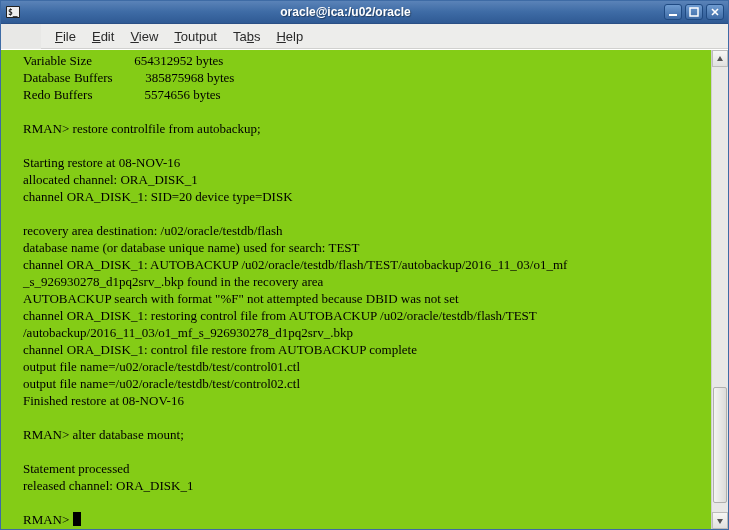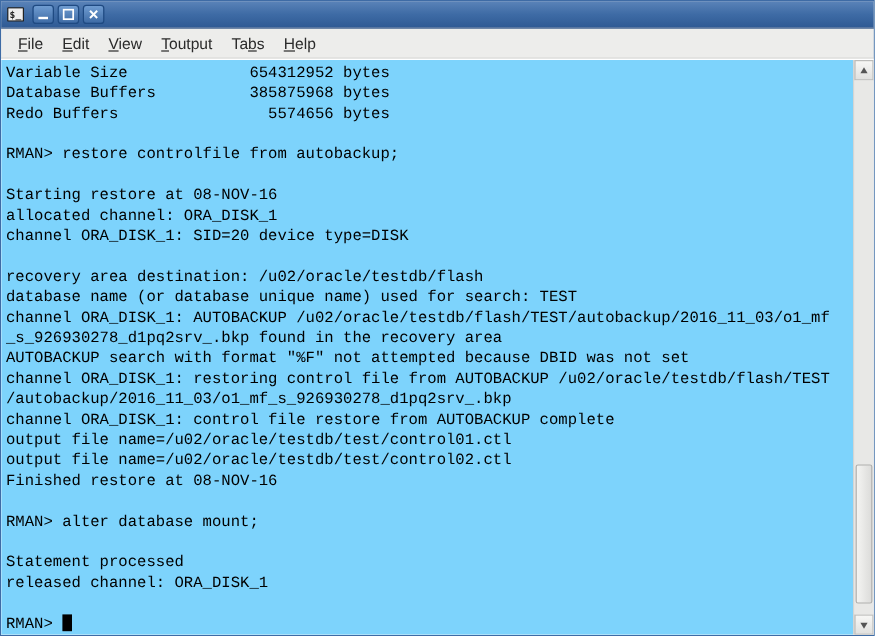--- a/index.html
+++ b/index.html
@@ -62,41 +62,42 @@
     .win-btn svg { width: 10px; height: 10px; }
     .menubar {
       background: #ededeb;
       border-bottom: 1px solid #d1d1cf;
       height: 25px;
       display: flex;
       align-items: center;
       padding: 0 6px;
       font-size: 13px;
       color: #2a2a2a;
+      margin-left: 40px;
     }
     .menu-item {
       padding: 3px 8px;
       cursor: pointer;
     }
     .menu-item .ul { text-decoration: underline; }
     .terminal-area {
       flex: 1;
       display: flex;
       background: #fff;
       border-top: 1px solid #fff;
       overflow: hidden;
     }
     .terminal {
       flex: 1;
-      font-family: Liberation Mono, monospace;
+      font-family: Liberation Serif, serif;
       font-size: 13px;
       line-height: 17px;
       color: #000;
-      background: #7dd3fc;
-      padding: 2px 4px;
+      background: #84cc16;
+      padding: 2px 22px;
       white-space: pre;
       overflow: hidden;
     }
     .cursor {
       display: inline-block;
       width: 8px;
       height: 14px;
       background: #000;
       vertical-align: text-bottom;
       margin-bottom: 1px;
@@ -139,20 +140,21 @@
 <div class="window">
 
   <div class="titlebar">
     <span class="icon-slot">
       <svg viewBox="0 0 16 16">
           <rect x="1" y="2" width="14" height="12" rx="1" fill="#222"></rect>
           <rect x="2" y="3" width="12" height="10" fill="#eee"></rect>
           <text x="3" y="11" font-size="8" font-family="monospace" fill="#222">$_</text>
         </svg>
     </span>
+    <span class="title-text">oracle@ica:/u02/oracle</span>
     <div class="window-controls">
       <div class="win-btn">
         <svg viewBox="0 0 10 10">
             <rect x="1" y="7" width="8" height="2" fill="#fff"></rect>
           </svg>
       </div>
       <div class="win-btn">
         <svg viewBox="0 0 10 10">
             <rect x="1" y="1" width="8" height="8" fill="none" stroke="#fff" stroke-width="1.5"></rect>
           </svg>

